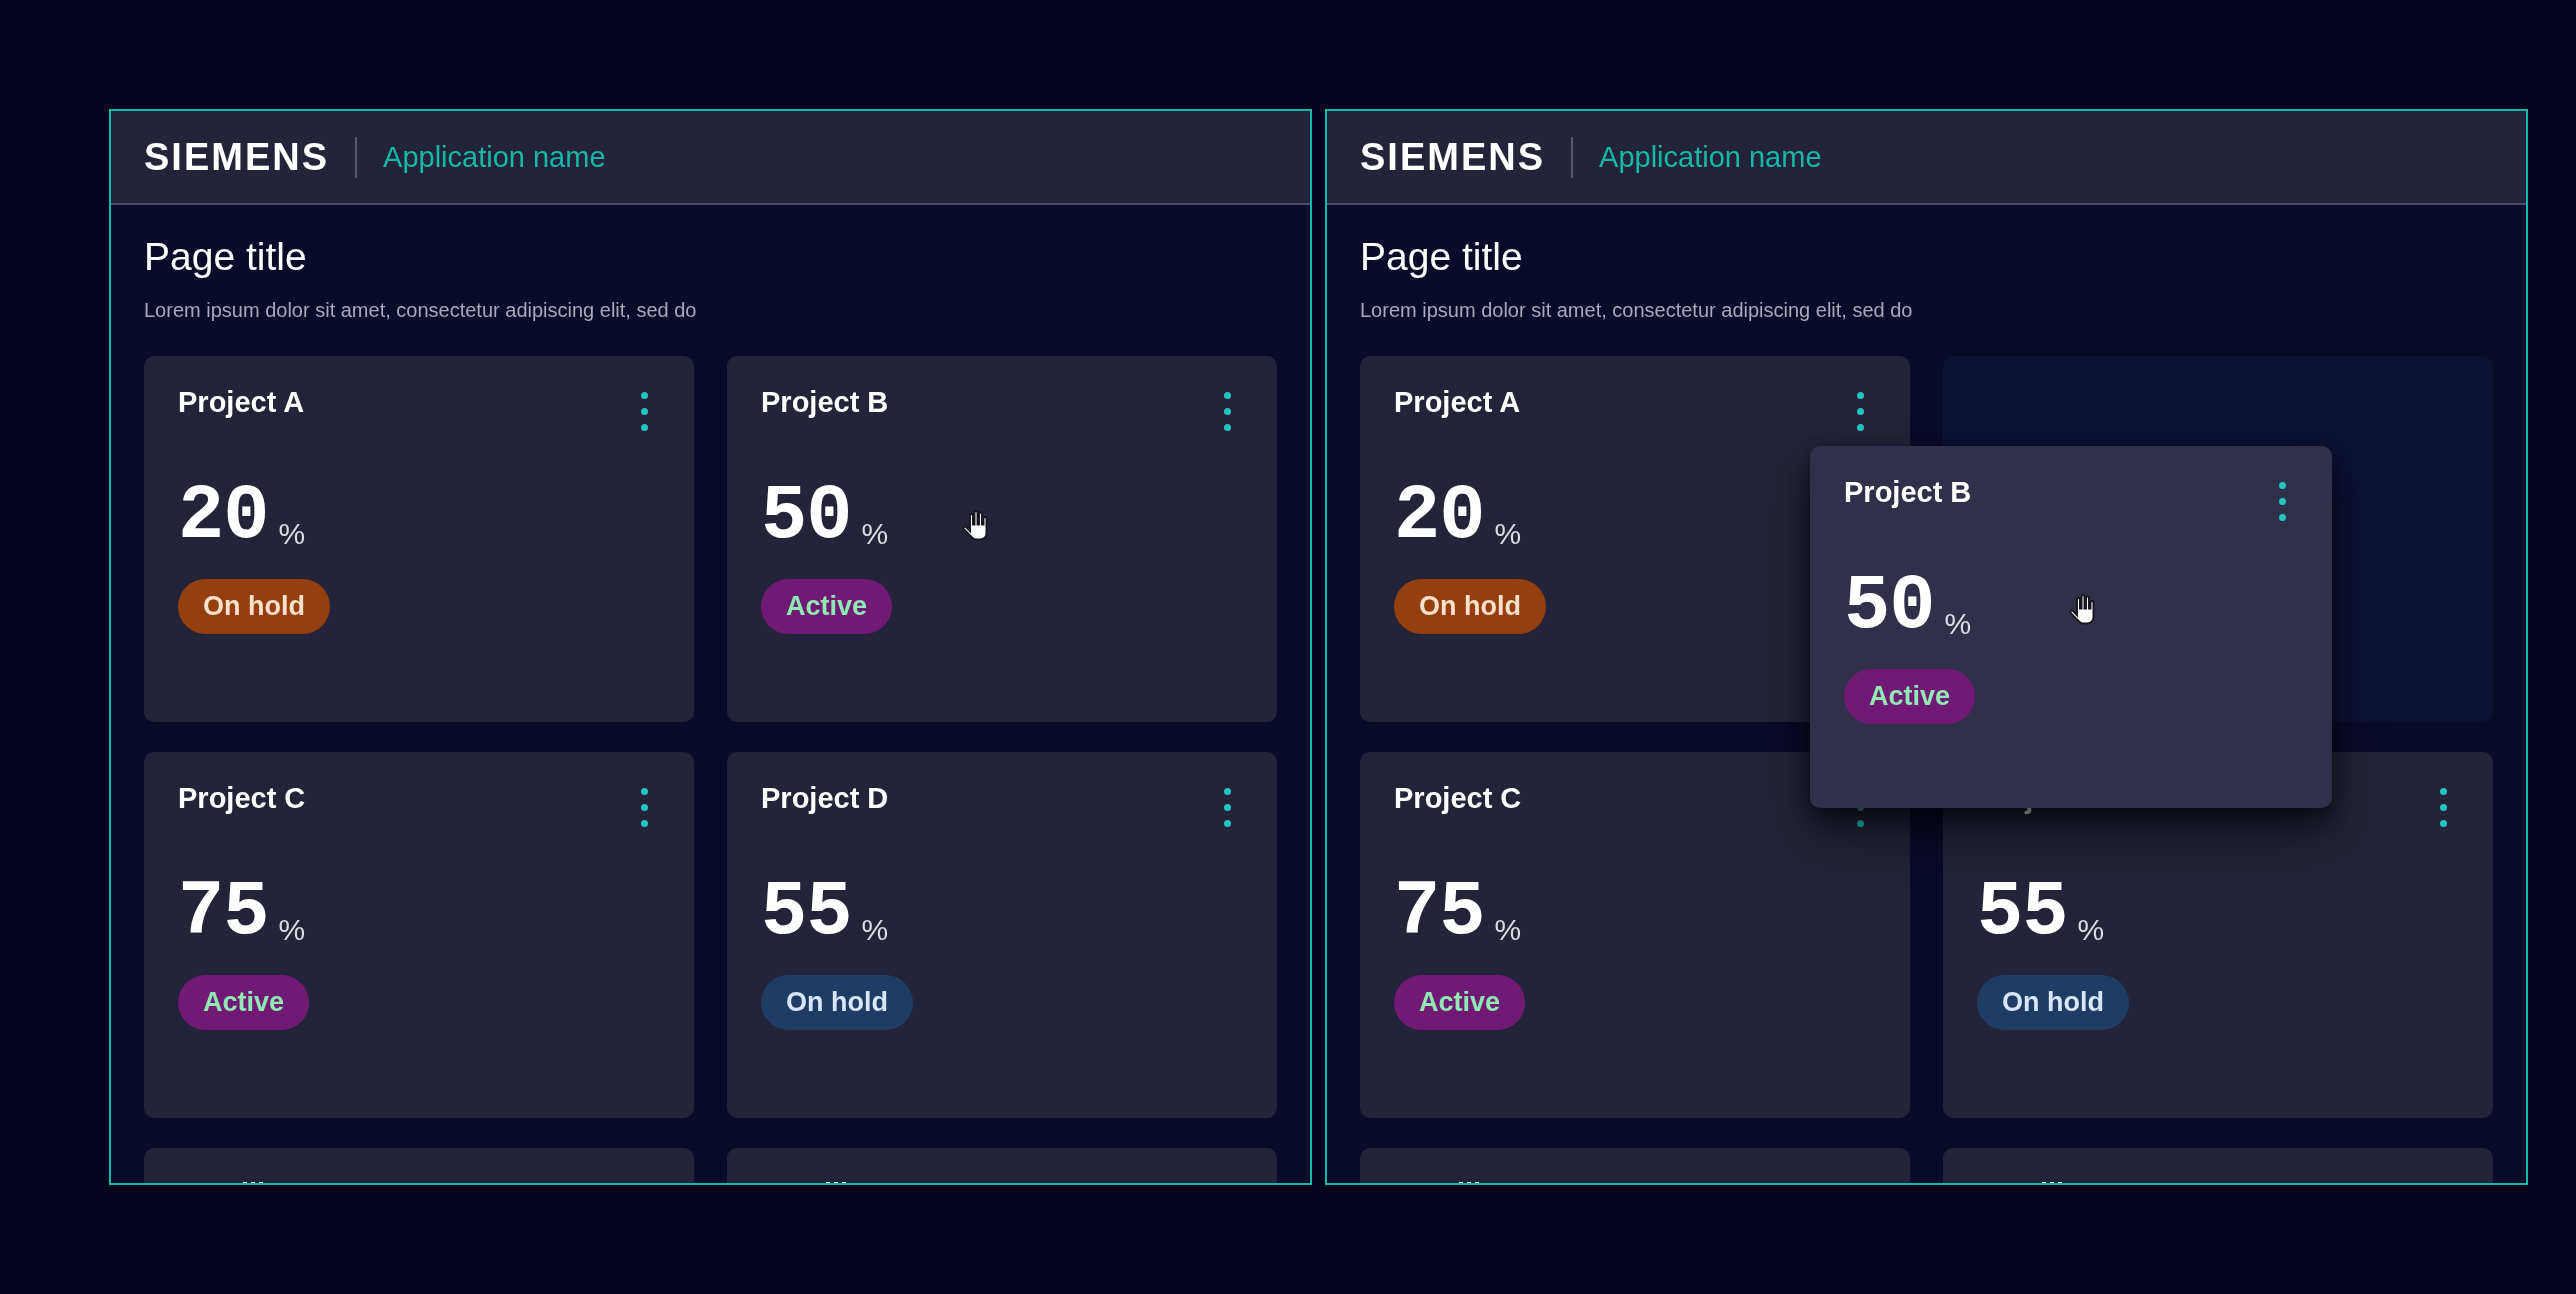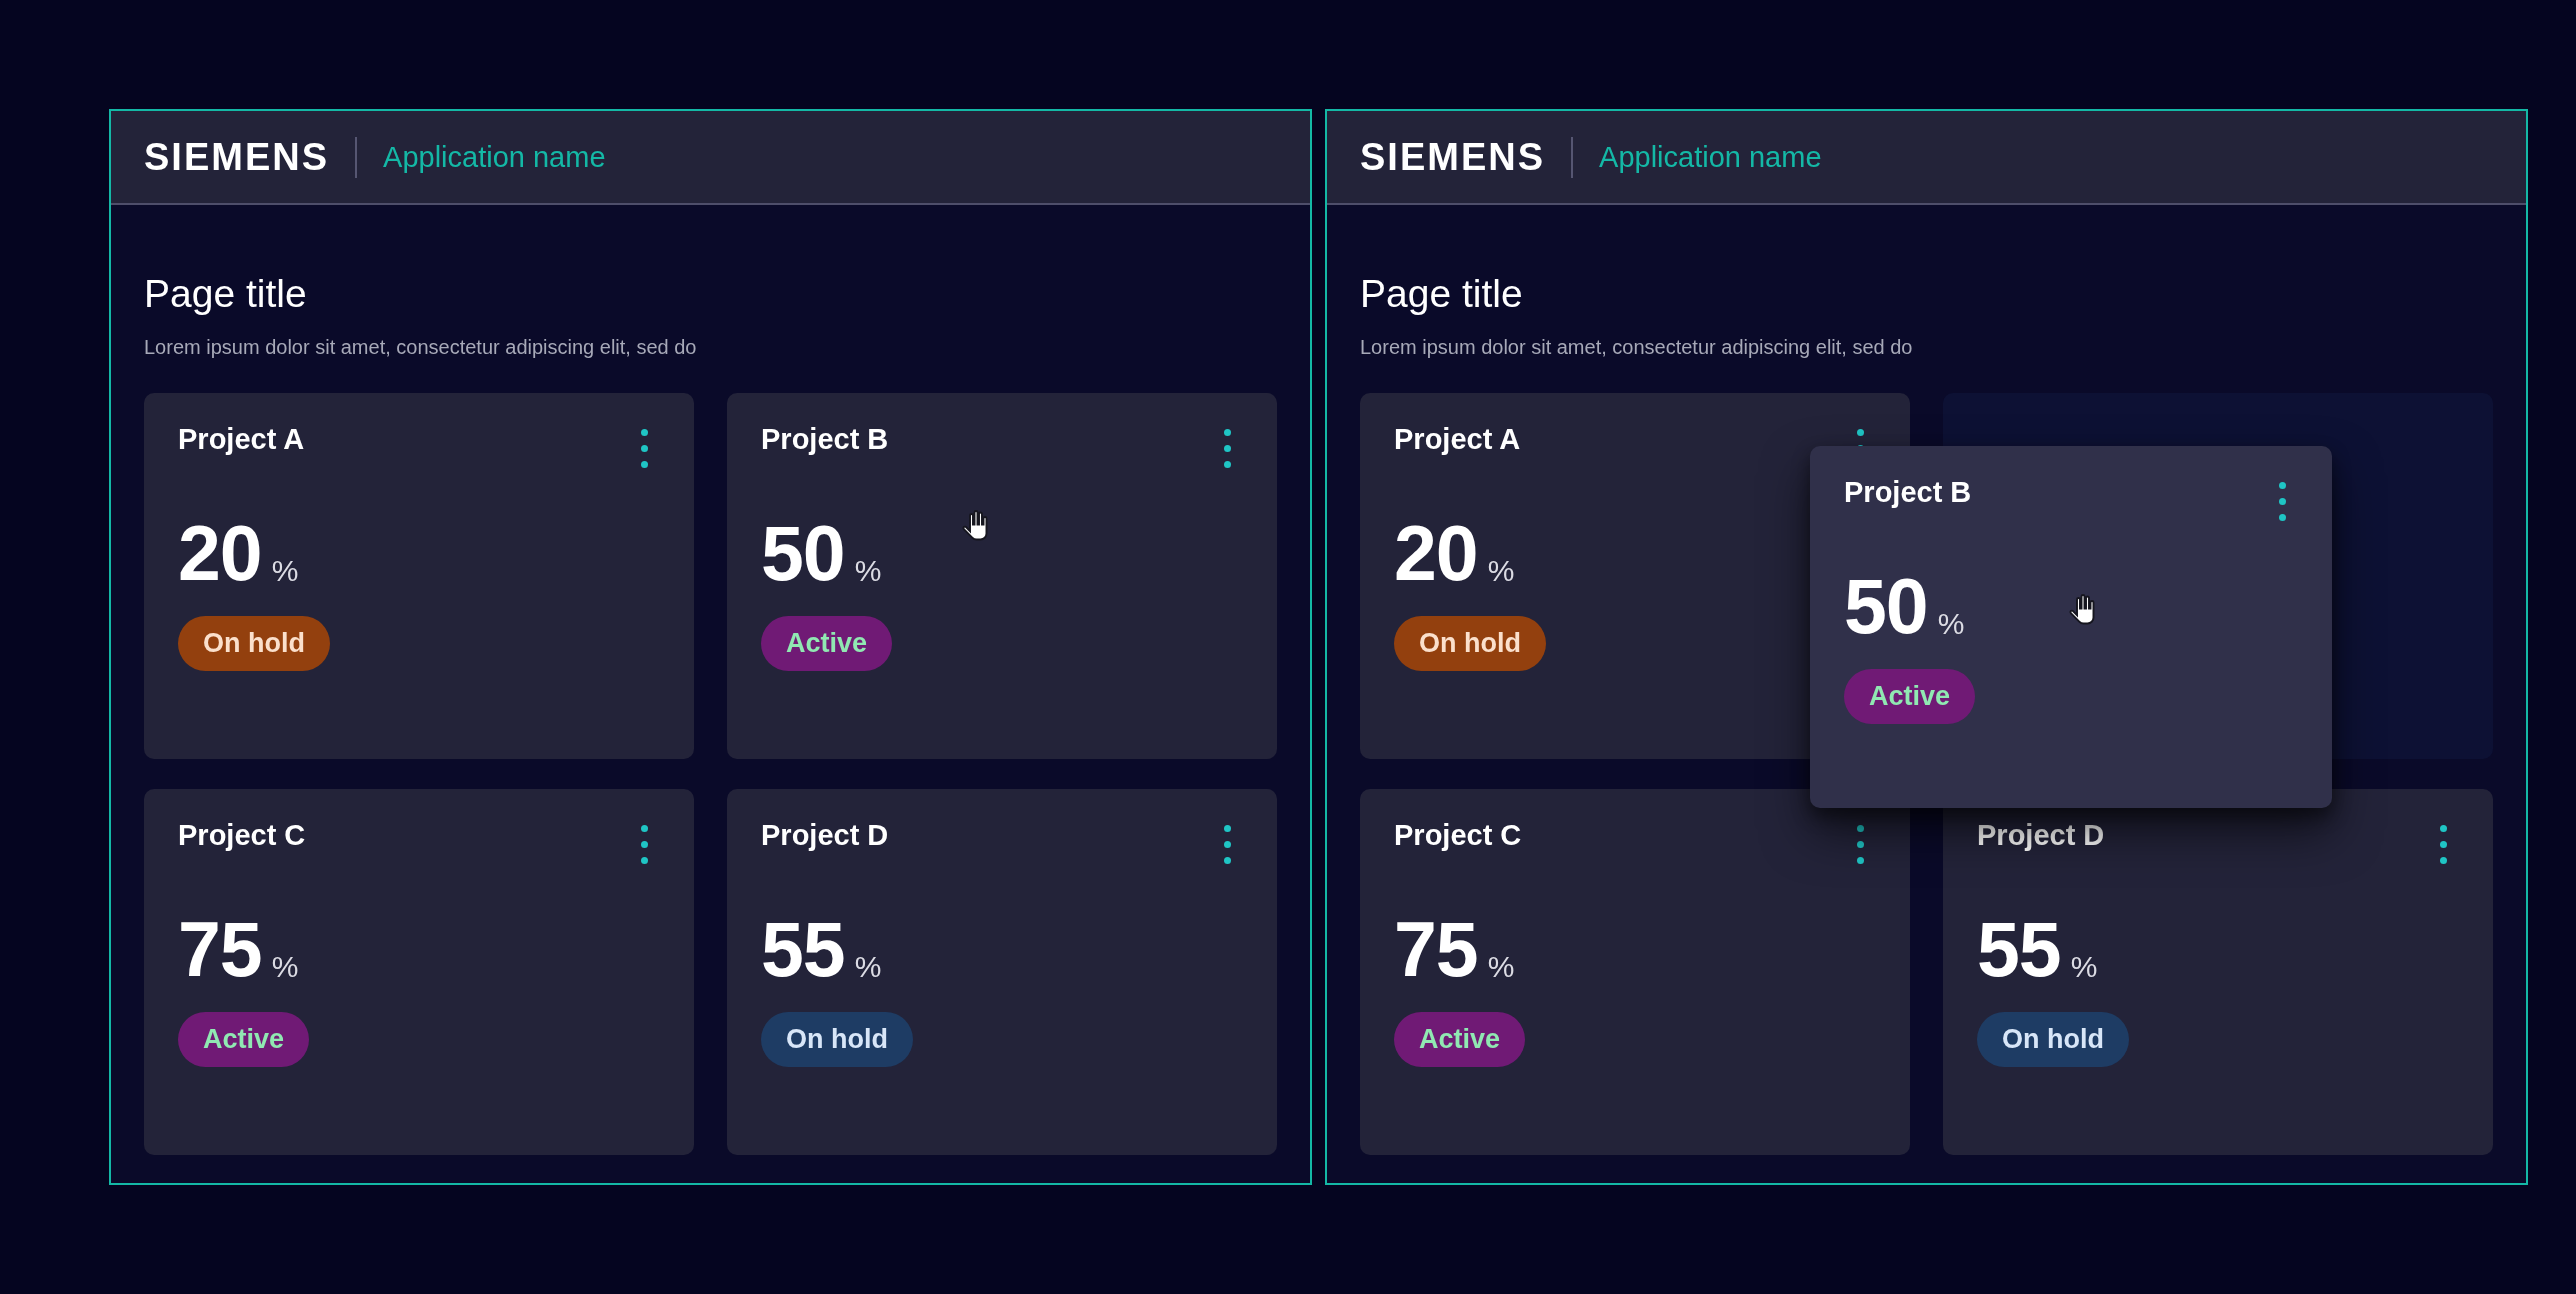--- a/index.html
+++ b/index.html
@@ -54,21 +54,20 @@
     flex: 1 1 auto;
     padding: 28px 33px 0;
     overflow: hidden;
     position: relative;
   }
   .page-title {
     color: #ffffff;
     font-size: 39px;
     font-weight: 500;
     line-height: 47px;
-    margin-top: 37px;
   }
   .page-subtitle {
     margin-top: 14px;
     color: #a7a9b8;
     font-size: 20px;
     line-height: 32px;
     white-space: nowrap;
   }
 
   .card-grid {
@@ -115,20 +114,21 @@
     margin-top: 63px;
     display: flex;
     align-items: flex-end;
   }
   .metric-value {
     color: #ffffff;
     font-size: 77px;
     font-weight: 800;
     line-height: 69px;
     letter-spacing: -1px;
+    font-family: Liberation Mono, monospace;
   }
   .metric-unit {
     color: #dcdce4;
     font-size: 30px;
     line-height: 30px;
     margin-left: 10px;
     margin-bottom: 2px;
   }
   .badge {
     display: inline-block;

